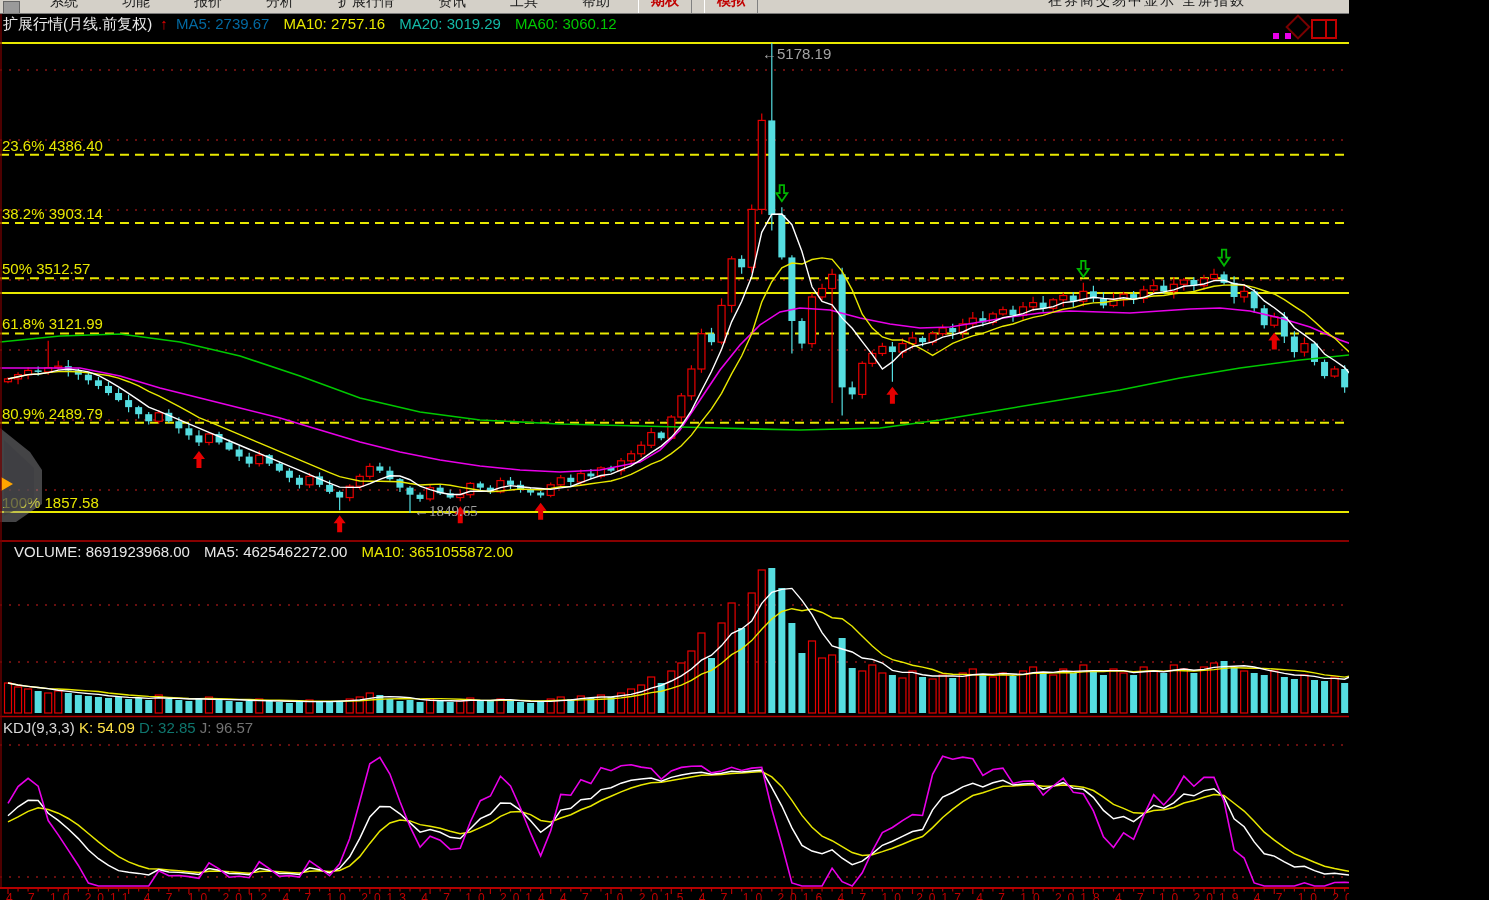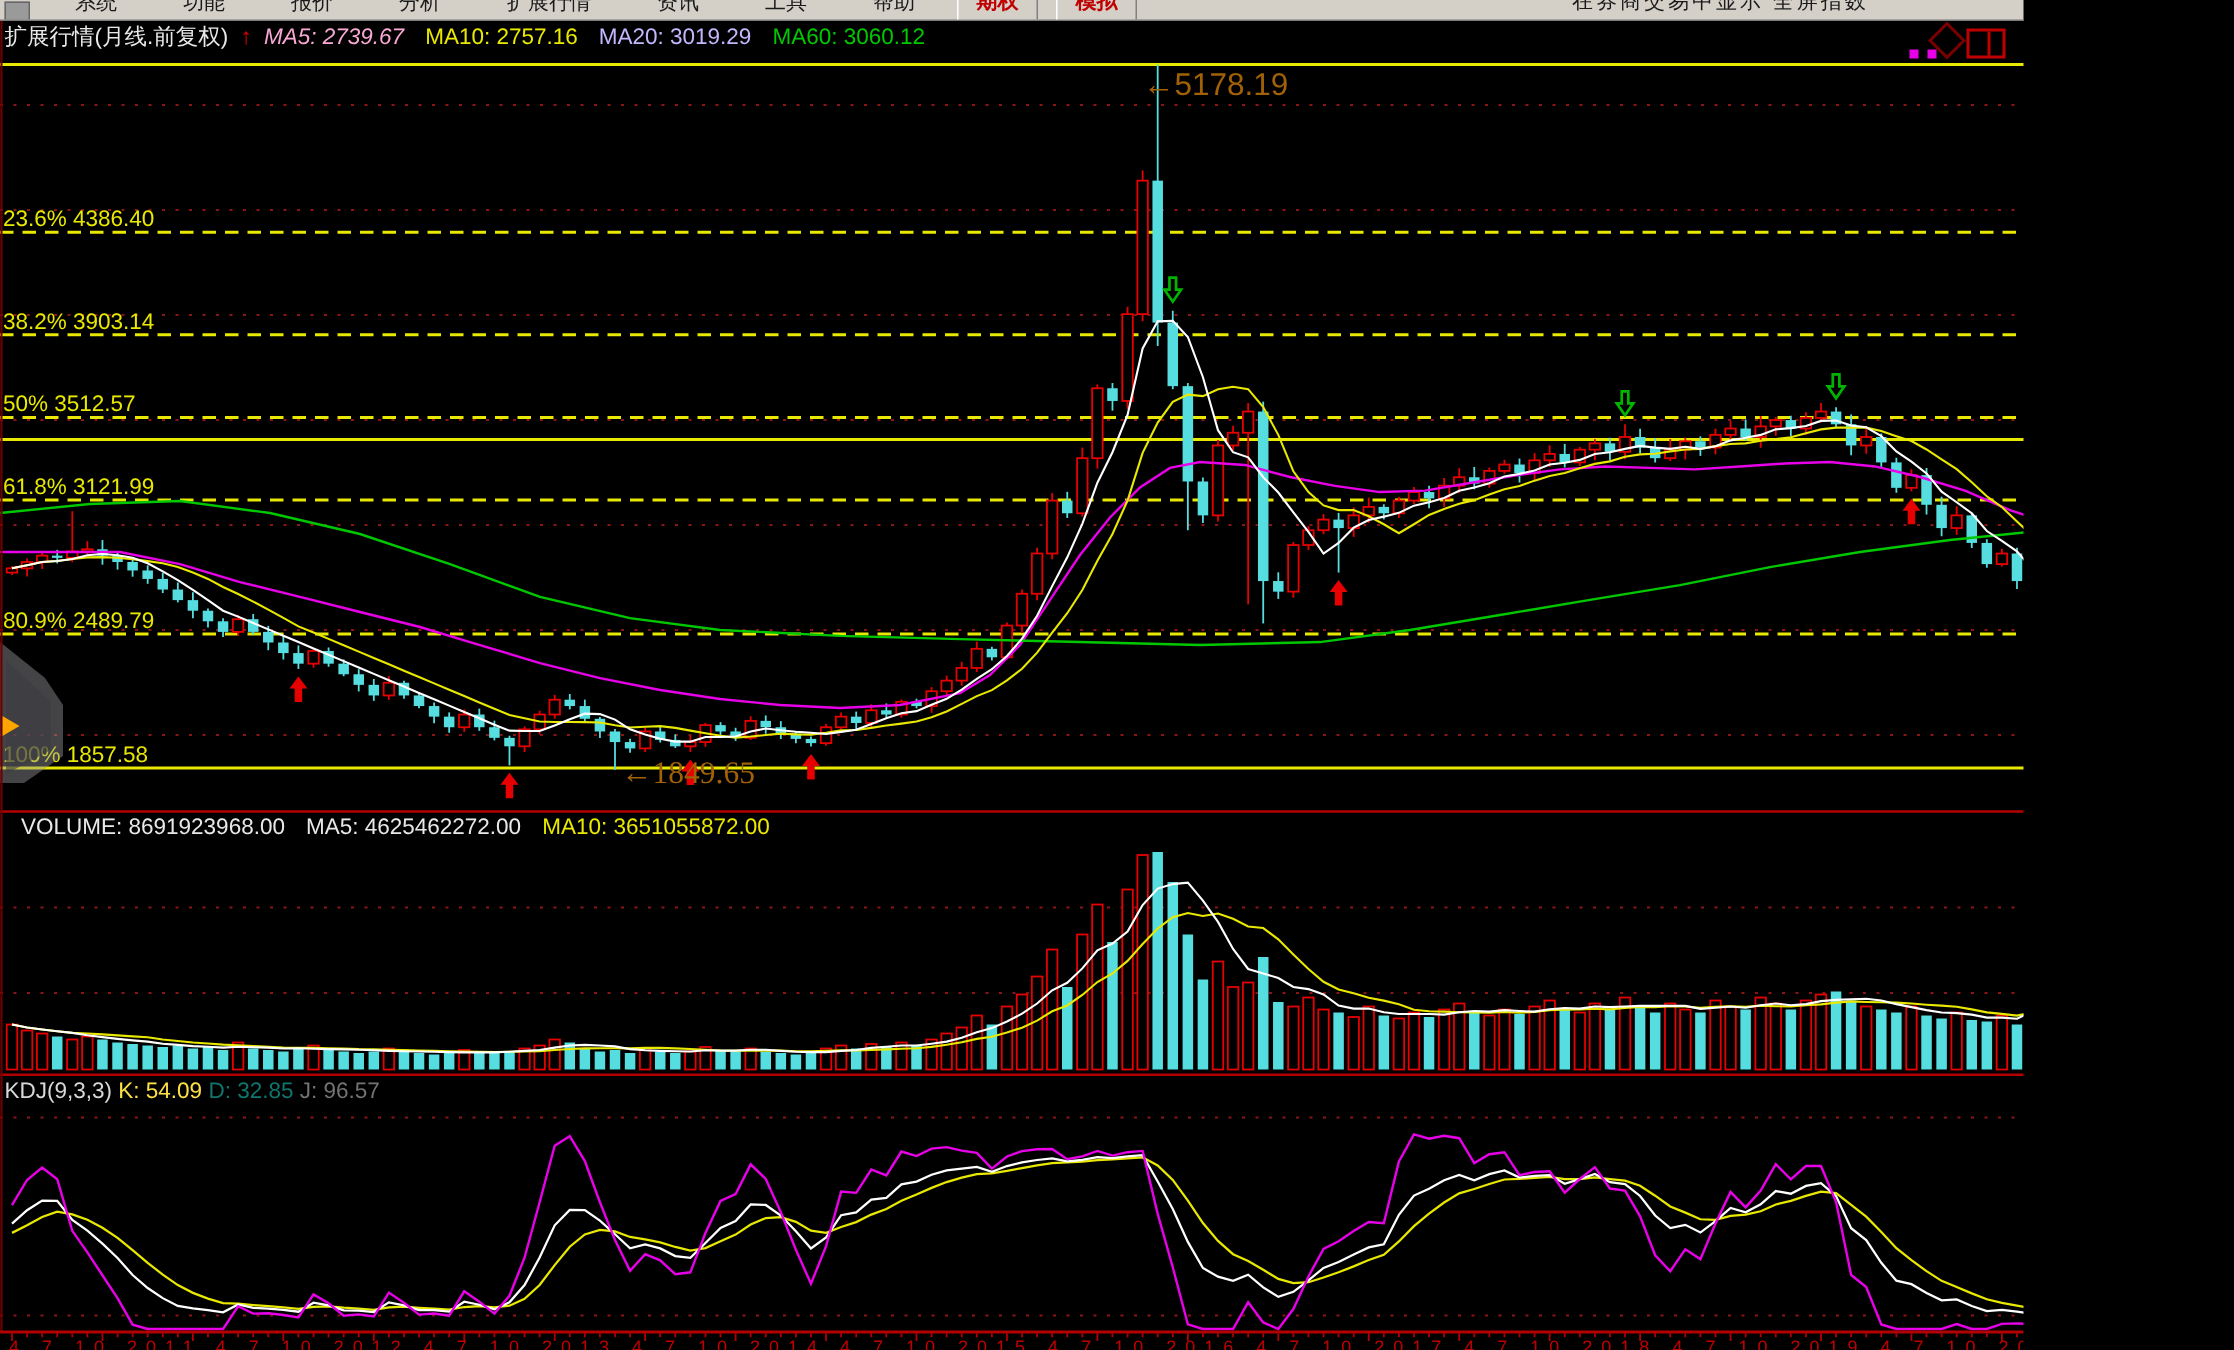--- a/index.html
+++ b/index.html
@@ -20,41 +20,41 @@
   #titlebar .sym{color:#e8e8e8;}
   #titlebar .up-arr{color:#e60000;font-weight:bold;margin:0 4px;}
   #titlebar .ma{margin-right:14px;}
   #title-icons{position:absolute;right:8px;top:16px;height:26px;}
   .mdot{position:absolute;width:6px;height:6px;background:#e800e8;top:17px;}
   #diamond-ic{position:absolute;right:34px;top:2px;width:14px;height:14px;border:2px solid #7a0000;transform:rotate(45deg);}
   #tile-ic{position:absolute;right:4px;top:3px;width:22px;height:16px;border:2px solid #c00000;}
   #tile-ic i{position:absolute;left:12px;top:0;width:2px;height:16px;background:#c00000;display:block;}
   
   .panel-header{position:absolute;font-size:15px;white-space:nowrap;}
-  .annot{position:absolute;color:#a16207;font-size:21px;white-space:nowrap;}
+  .annot{position:absolute;color:#a3a3a3;font-size:15px;white-space:nowrap;}
   #x-axis-stub{position:absolute;left:6px;top:891px;width:1460px;height:9px;overflow:hidden;
                color:#c00000;font-size:12px;letter-spacing:6px;white-space:nowrap;}
   #x1-label{position:absolute;left:1472px;top:690px;color:#c00000;font-size:15px;}
   #partial-scale{position:absolute;left:1479px;top:764px;color:#c00000;font-size:12px;}
   svg{position:absolute;left:0;top:0;}
 </style>
 </head>
 <body>
 
 <div id="stage">
 
   <div id="menubar">
     <span class="witem"></span><span id="menu-items"><span class="menu-item">系统</span><span class="menu-item">功能</span><span class="menu-item">报价</span><span class="menu-item">分析</span><span class="menu-item">扩展行情</span><span class="menu-item">资讯</span><span class="menu-item">工具</span><span class="menu-item">帮助</span></span><span id="hot-btns"><span class="hot-btn"><span>期权</span></span><span class="hot-btn"><span>模拟</span></span></span>
     <span id="menu-right">在券商交易中显示 全屏指数</span>
   </div>
 
   <div id="titlebar">
     <span class="sym">扩展行情(月线.前复权)</span>
     <span class="up-arr">↑</span>
-    <span id="ma-spans"><span class="ma" style="color: #f9a8d4; font-style: italic;">MA5: 2739.67</span><span class="ma" style="color: rgb(232, 232, 0);">MA10: 2757.16</span><span class="ma" style="color: #c4b5fd;">MA20: 3019.29</span><span class="ma" style="color: rgb(0, 200, 0);">MA60: 3060.12</span></span>
+    <span id="ma-spans"><span class="ma" style="color: #0369a1;">MA5: 2739.67</span><span class="ma" style="color: rgb(232, 232, 0);">MA10: 2757.16</span><span class="ma" style="color: #14b8a6;">MA20: 3019.29</span><span class="ma" style="color: rgb(0, 200, 0);">MA60: 3060.12</span></span>
   </div>
   <div id="title-icons">
     <span class="mdot" style="right:62px"></span>
     <span class="mdot" style="right:50px"></span>
     <span id="diamond-ic"></span>
     <span id="tile-ic">
         <i></i>
       </span>
   </div>
 

